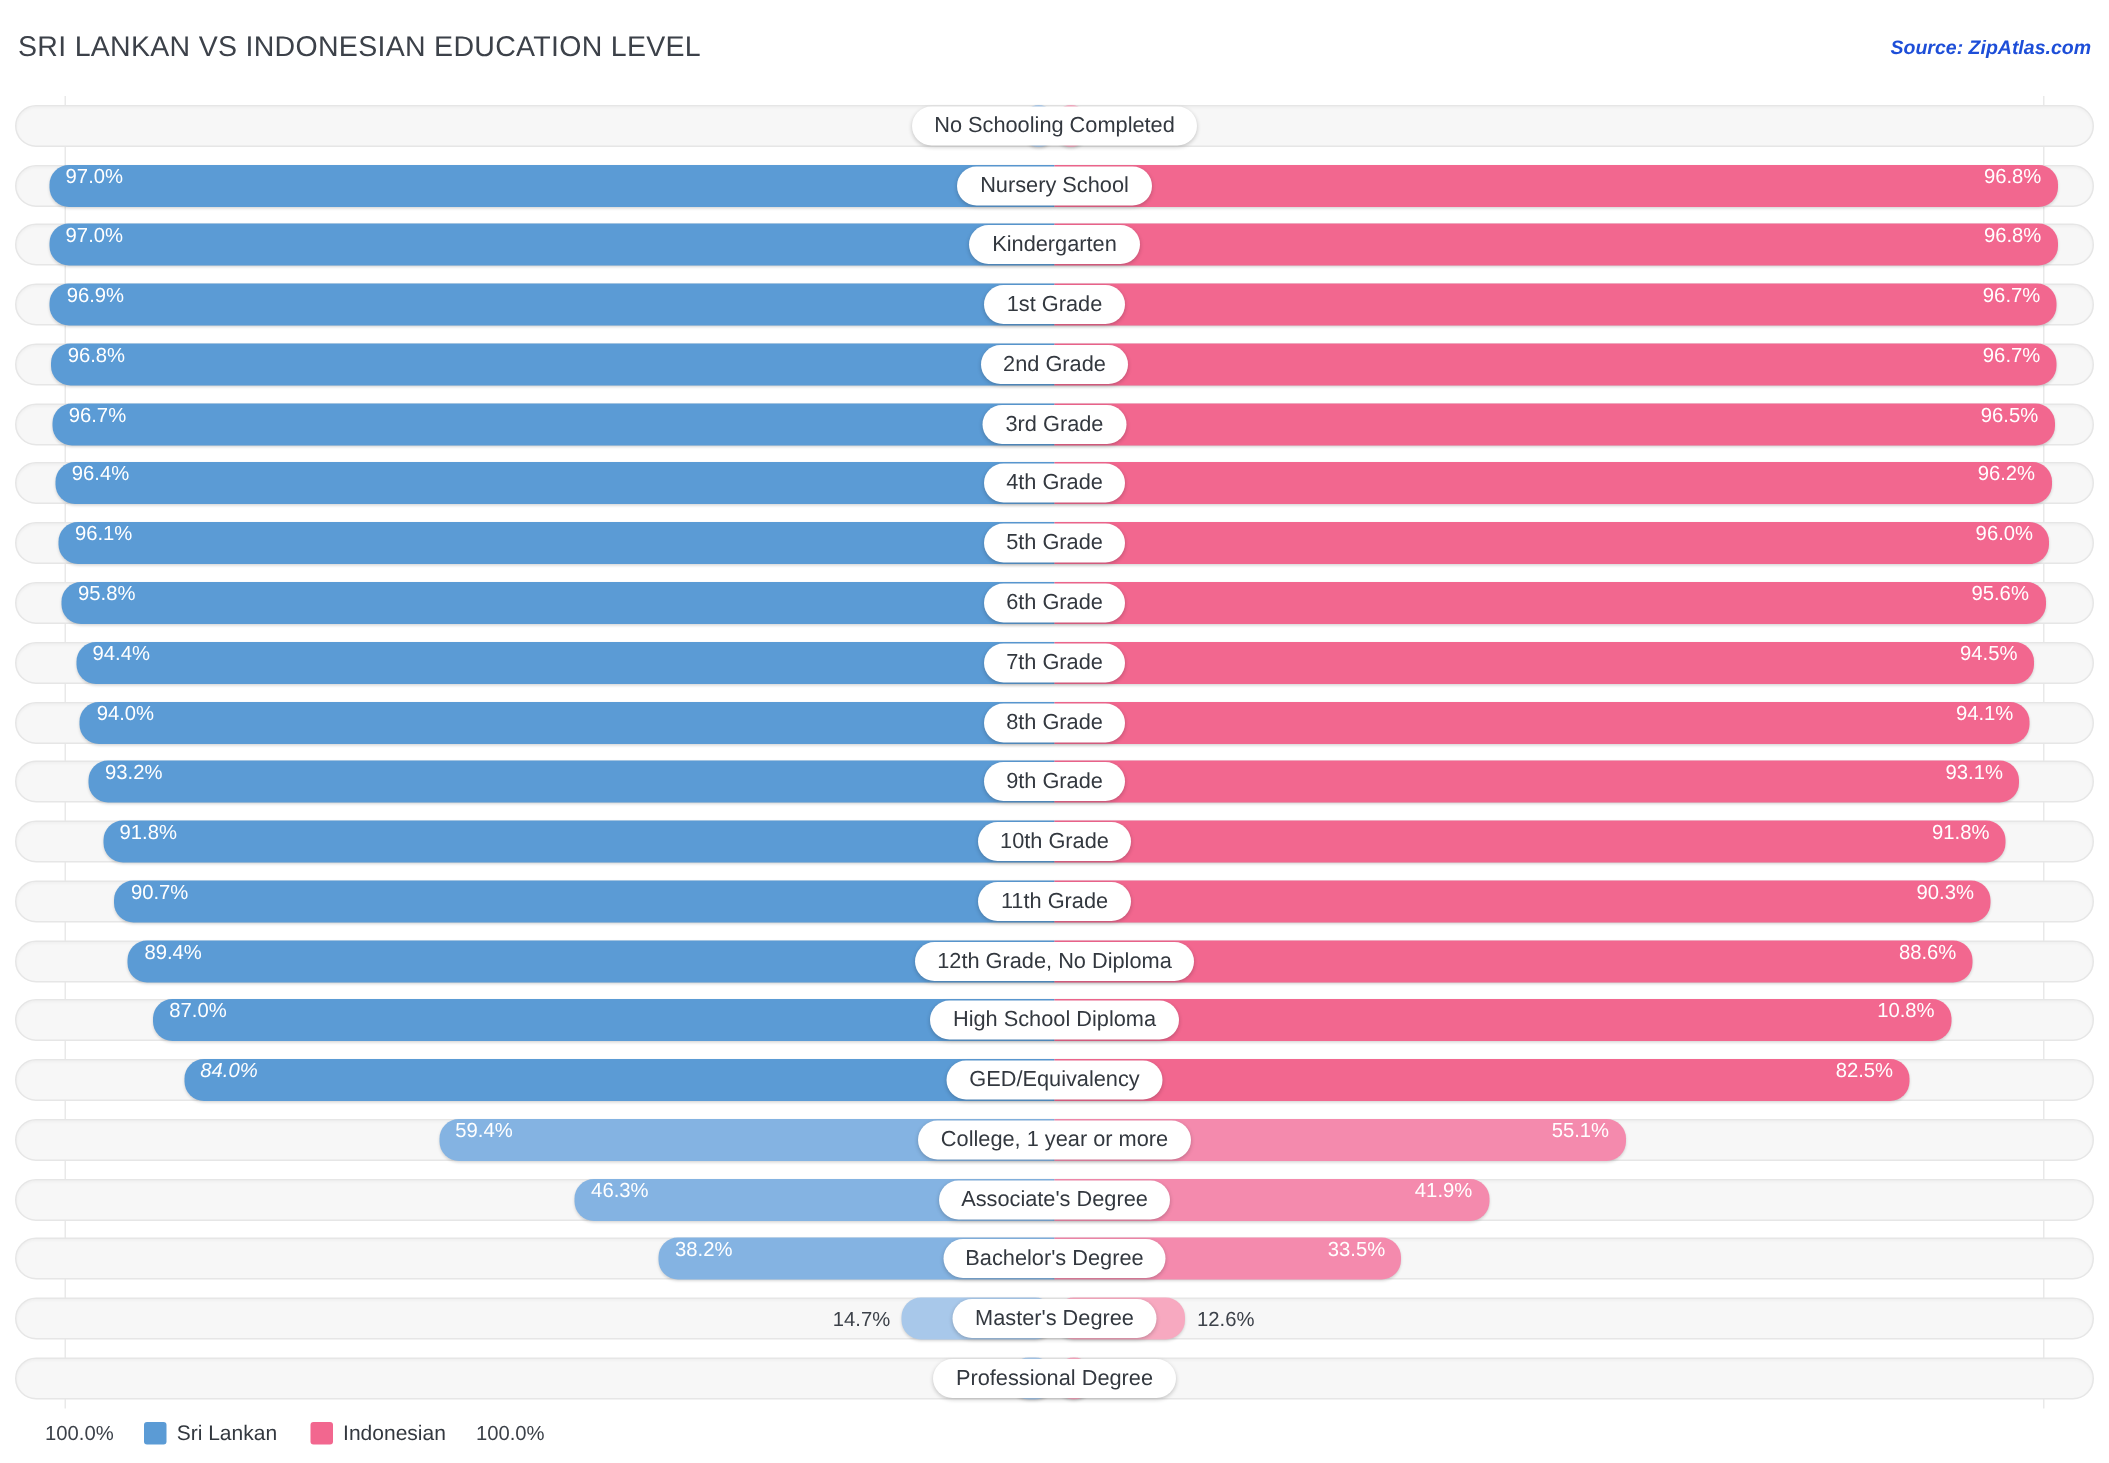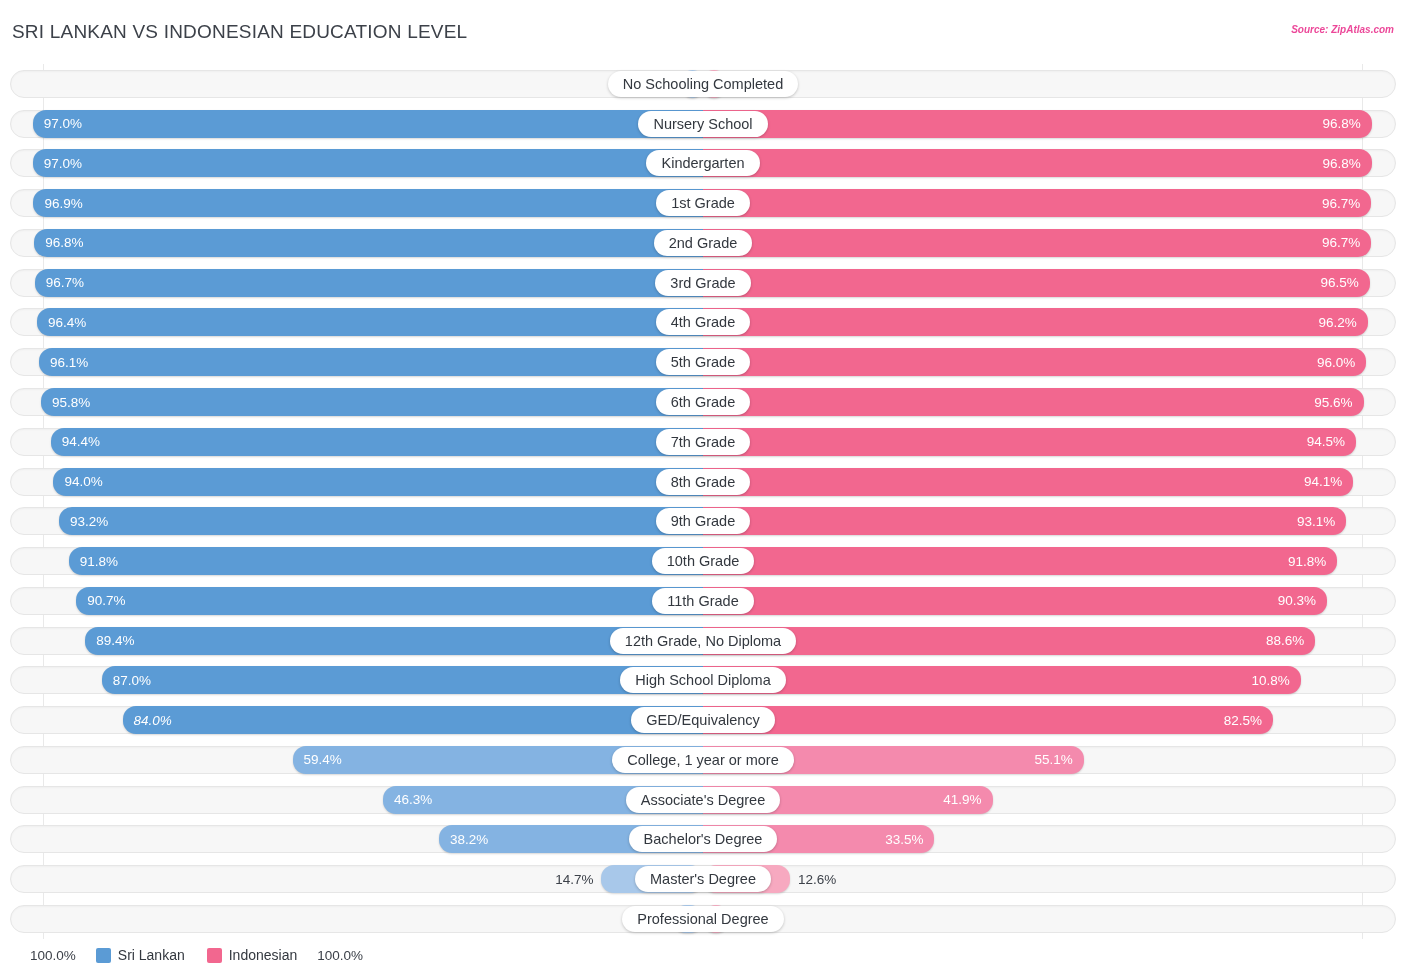--- a/index.html
+++ b/index.html
@@ -33,24 +33,24 @@
     font-size: 19px;
     letter-spacing: .2px;
     color: #3c4149;
     font-weight: 400;
     white-space: nowrap;
   }
   .source {
     position: absolute;
     right: 12px;
     top: 24px;
-    font-size: 10px;
+    font-size: 13px;
     font-style: italic;
     font-weight: bold;
-    color: #ec4899;
+    color: #1d4ed8;
     white-space: nowrap;
   }
 
   
   .plot {
     position: absolute;
     left: 10px;
     right: 10px;
     top: 64px;
     height: 875px;
@@ -114,21 +114,21 @@
     width: calc(50% - 2px);
     flex-direction: row;
     justify-content: flex-start;
   }
 
   .bar {
     height: 28px;
     box-sizing: border-box;
     position: relative;
     display: flex;
-    align-items: center;
+    align-items: flex-start;
     box-shadow: 0 1px 2px rgba(0,0,0,0.16);
   }
   .bar.left {
     border-radius: 13px 0 0 13px;
     justify-content: flex-start;
     padding-left: 11px;
   }
   .bar.right {
     border-radius: 0 13px 13px 0;
     justify-content: flex-end;

